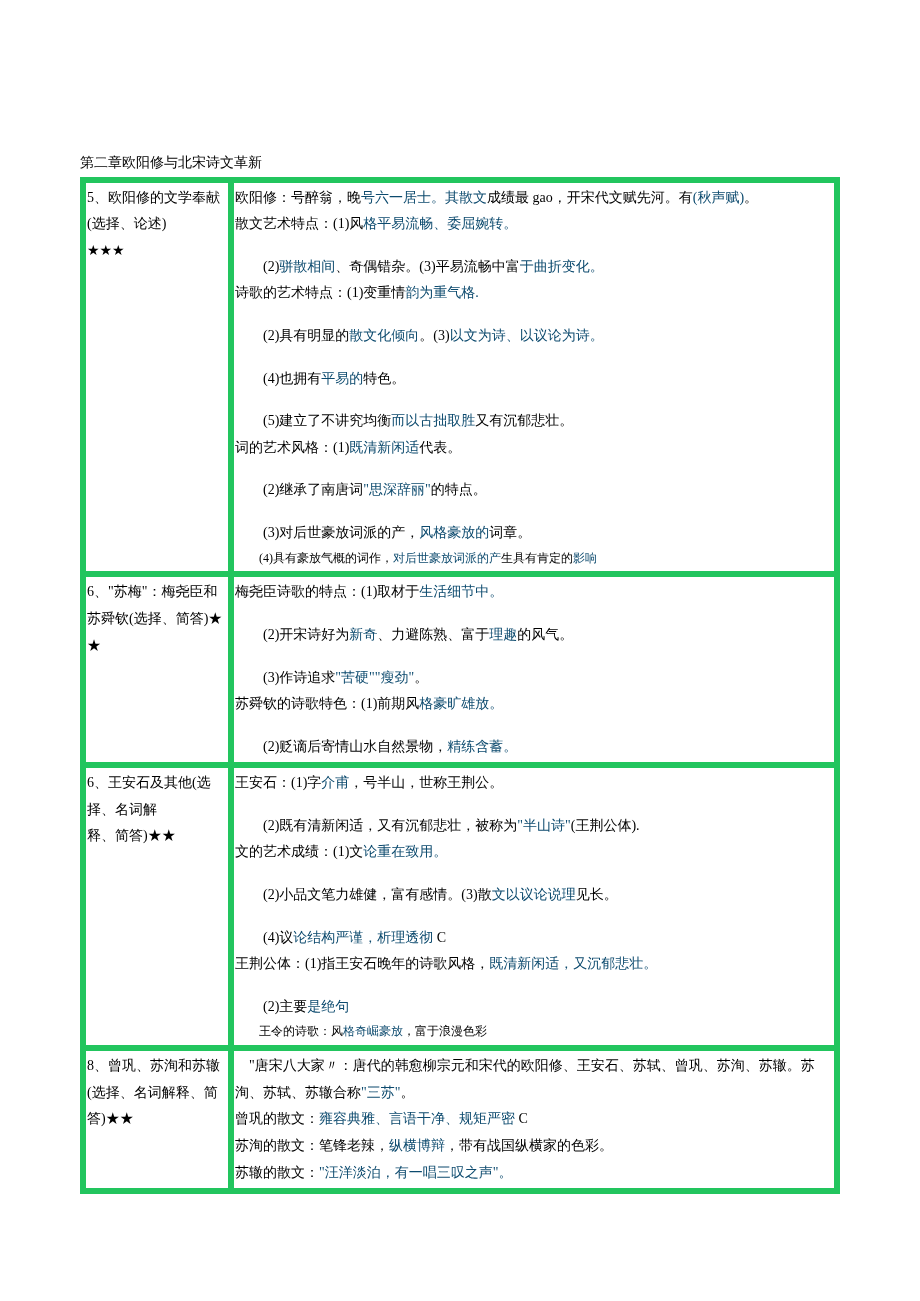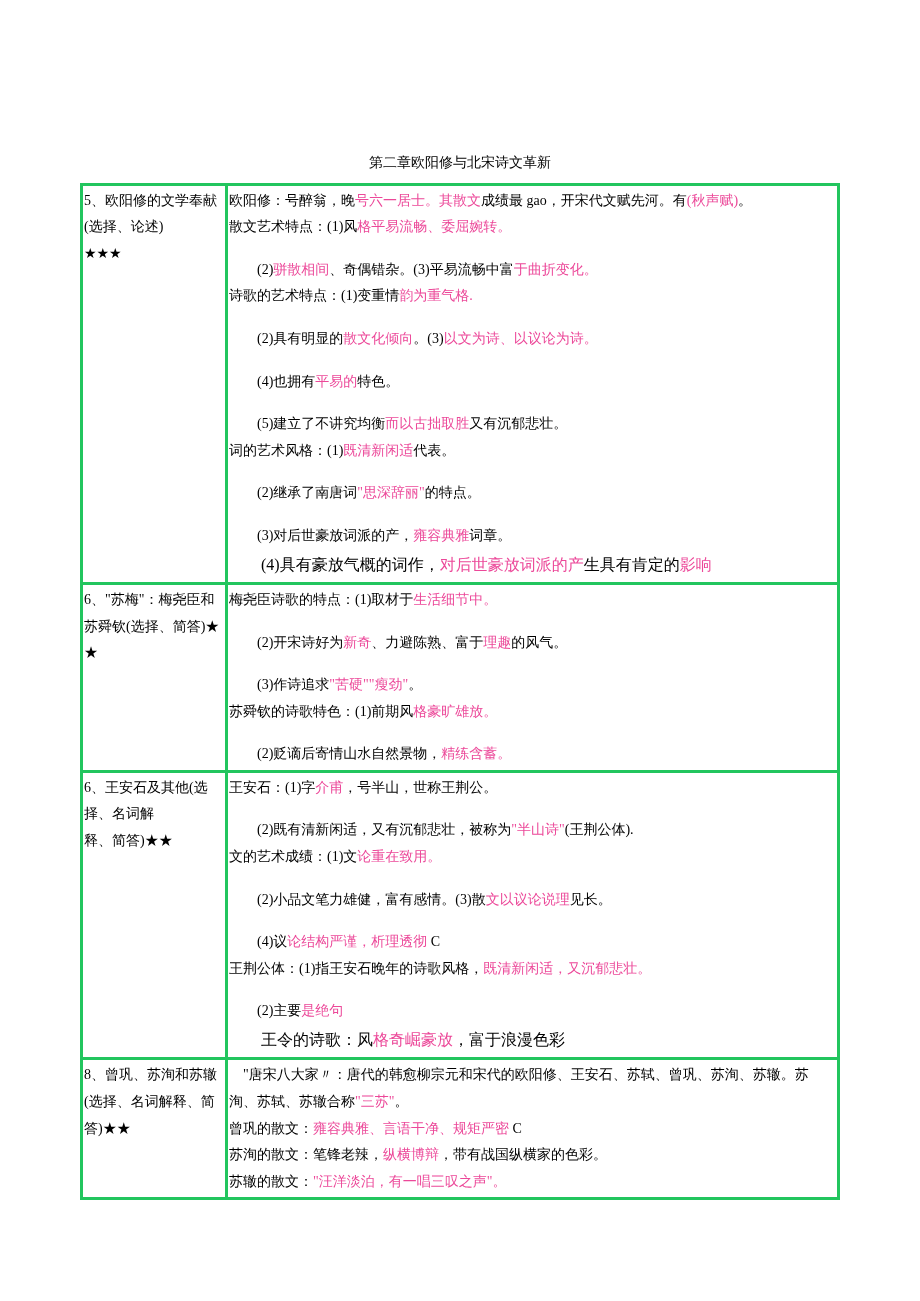--- a/index.html
+++ b/index.html
@@ -7,46 +7,44 @@
     font-size: 14px;
     line-height: 1.9;
     background: #fff;
     color: #000;
     margin: 0;
     padding: 150px 80px 200px 80px;
     width: 920px;
     box-sizing: border-box;
   }
   .title {
-    text-align: center;
-    margin-bottom: 6px;
   }
   table {
     border-collapse: collapse;
     width: 100%;
     table-layout: fixed;
   }
   td {
-    border: 3px solid #22c55e;
+    border: 6px solid #22c55e;
     vertical-align: top;
     padding: 2px 1px;
     word-break: break-all;
   }
   td.left {
     width: 140px;
   }
-  .red { color: #ec4899; }
+  .red { color: #0c4a6e; }
   .line { display: block; }
   .indent { padding-left: 2em; display: block; margin-top: 16px; }
   .para { display: block; }
   .trunc {
     display: block;
     overflow: hidden;
     white-space: nowrap;
-    font-size: 16px;
+    font-size: 12px;
     padding-left: 2em;
   }
 </style>
 </head>
 <body>
 
 <div class="title">第二章欧阳修与北宋诗文革新</div>
 
 <table>
   <tbody id="tbody">
@@ -58,21 +56,21 @@
         <td>
           <span class="line"><span>欧阳修：号醉翁，晚</span><span class="red">号六一居士。其散文</span><span>成绩最 gao，开宋代文赋先河。有</span><span class="red">(秋声赋)</span><span>。</span></span>
           <span class="line"><span>散文艺术特点：</span><span>(1)</span><span>风</span><span class="red">格平易流畅、委屈婉转。</span></span>
           <span class="indent"><span>(2)</span><span class="red">骈散相间</span><span>、奇偶错杂。</span><span>(3)</span><span>平易流畅中富</span><span class="red">于曲折变化。</span></span>
           <span class="line"><span>诗歌的艺术特点：</span><span>(1)</span><span>变重情</span><span class="red">韵为重气格.</span></span>
           <span class="indent"><span>(2)</span><span>具有明显的</span><span class="red">散文化倾向</span><span>。</span><span>(3)</span><span class="red">以文为诗、以议论为诗。</span></span>
           <span class="indent"><span>(4)</span><span>也拥有</span><span class="red">平易的</span><span>特色。</span></span>
           <span class="indent"><span>(5)</span><span>建立了不讲究均衡</span><span class="red">而以古拙取胜</span><span>又有沉郁悲壮。</span></span>
           <span class="line"><span>词的艺术风格：</span><span>(1)</span><span class="red">既清新闲适</span><span>代表。</span></span>
           <span class="indent"><span>(2)</span><span>继承了南唐词</span><span class="red">"思深辞丽"</span><span>的特点。</span></span>
-          <span class="indent"><span>(3)</span><span>对后世豪放词派的产，</span><span class="red">雍容典雅</span><span>词章。</span></span>
+          <span class="indent"><span>(3)</span><span>对后世豪放词派的产，</span><span class="red">风格豪放的</span><span>词章。</span></span>
           <span class="trunc"><span>(4)具有豪放气概的词作，</span><span class="red">对后世豪放词派的产</span><span>生具有肯定的</span><span class="red">影响</span></span>
         </td>
       </tr>
       <tr>
         <td class="left">
           <div class="para"><span>6、"苏梅"：梅尧臣和苏舜钦(选择、简答)★★</span></div>
         </td>
         <td>
           <span class="line"><span>梅尧臣诗歌的特点：</span><span>(1)</span><span>取材于</span><span class="red">生活细节中。</span></span>
           <span class="indent"><span>(2)</span><span>开宋诗好为</span><span class="red">新奇</span><span>、力避陈熟、富于</span><span class="red">理趣</span><span>的风气。</span></span>

